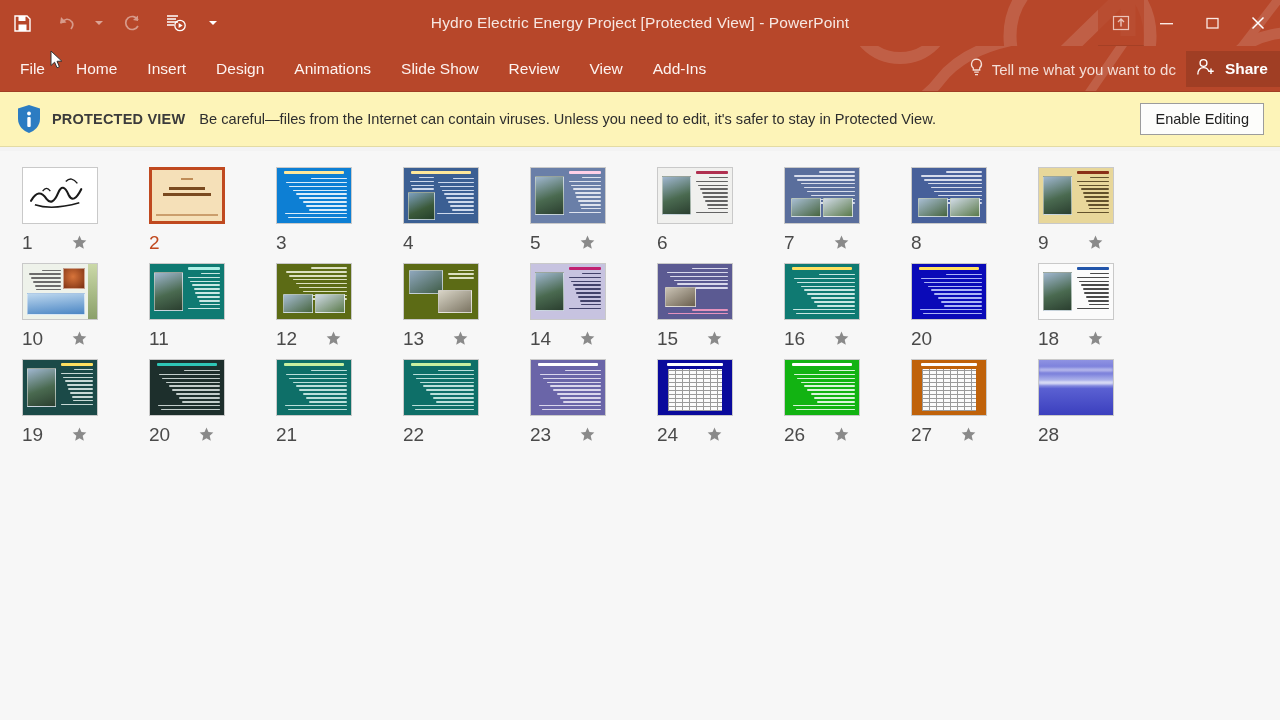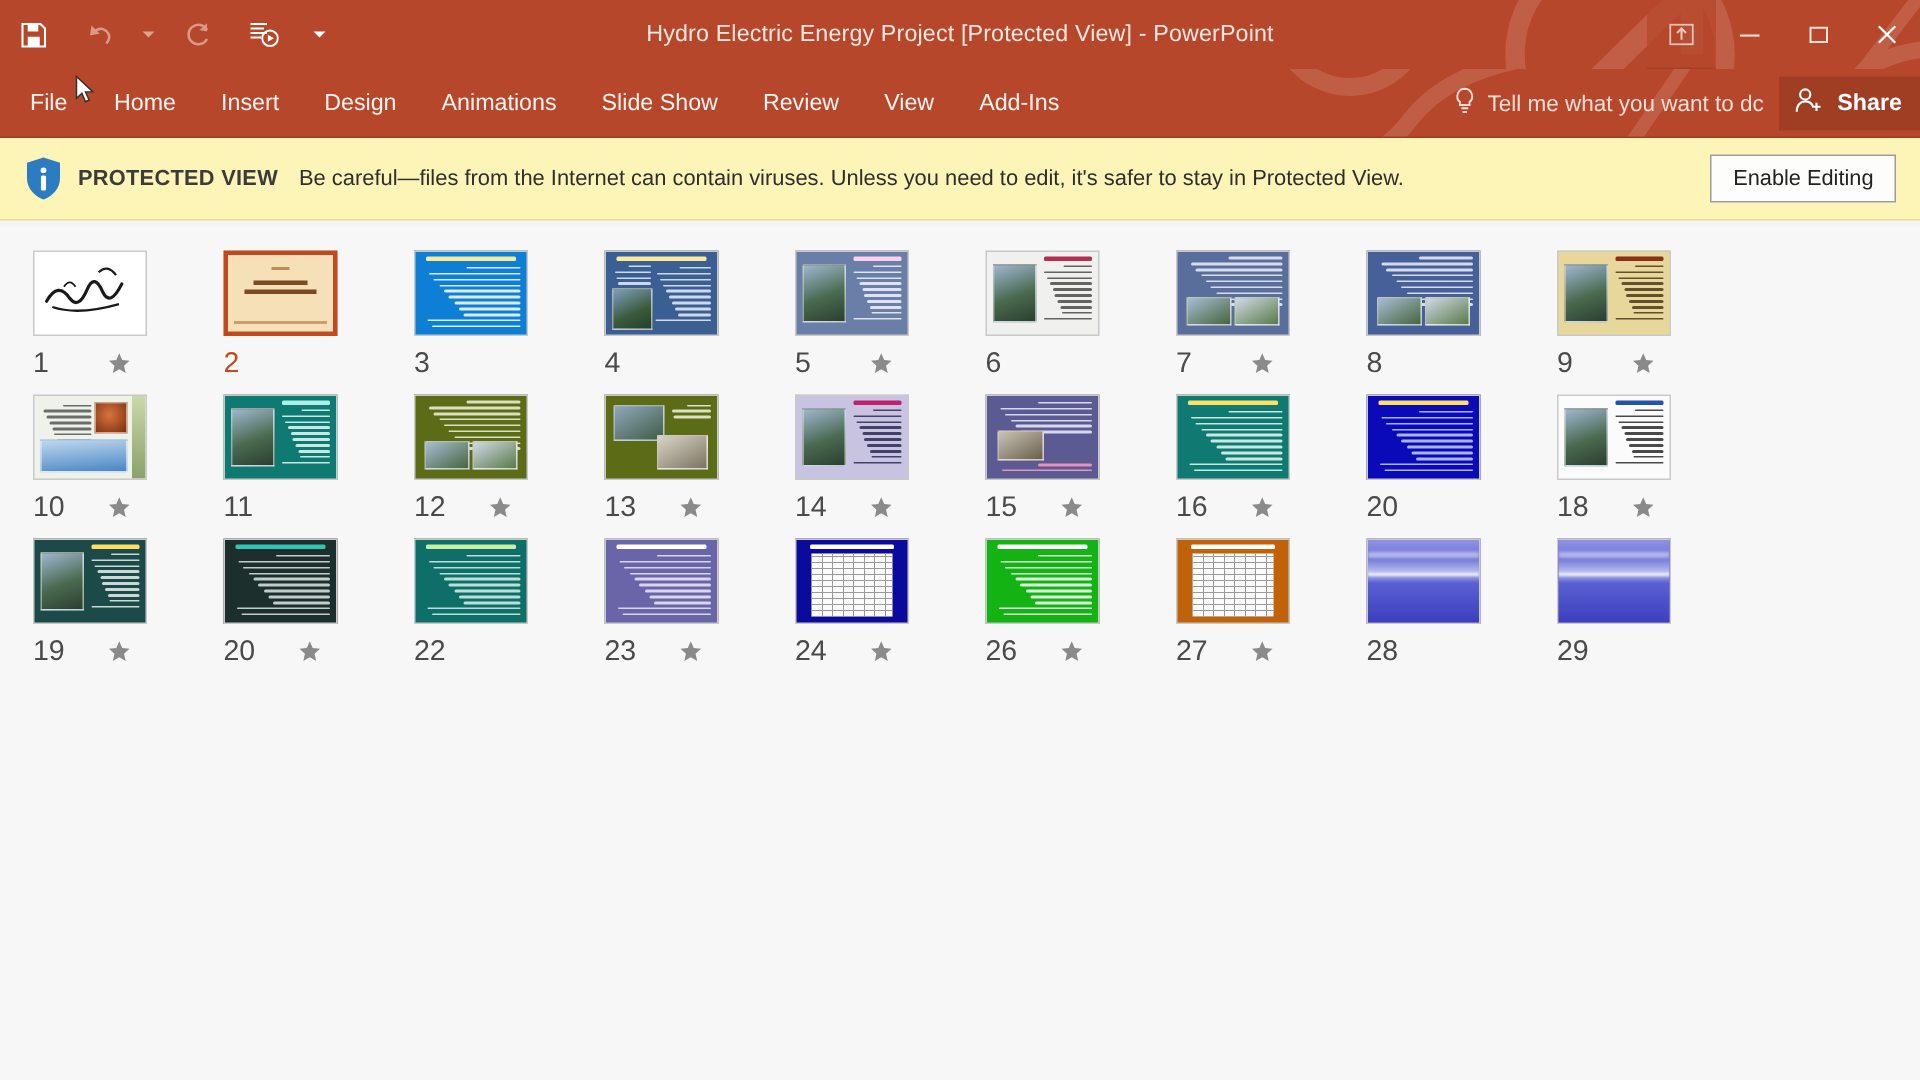--- a/index.html
+++ b/index.html
@@ -752,20 +752,43 @@
               <div class="ln" style="background:#d9f3ef;width:72%;margin-left:28%"></div>
               <div class="ln" style="background:#d9f3ef;width:67%;margin-left:33%"></div>
               <div class="ln" style="background:#d9f3ef;width:62%;margin-left:38%"></div>
               <div class="ln" style="background:#d9f3ef;width:57%;margin-left:43%"></div>
               <div class="ln" style="background:#d9f3ef;width:94%;margin-left:6%"></div>
               <div class="ln" style="background:#d9f3ef;width:89%;margin-left:11%"></div>
             </div>
           </div>
         </div>
         <div class="caption">
+          <span class="num">21</span>
+        </div>
+      </div>
+      <div class="cell">
+        <div class="thumbwrap">
+          <div class="thumb" style="background: rgb(14, 111, 104);">
+            <div class="t-title" style="background:#c8f0a0"></div>
+            <div class="t-lines">
+              <div class="ln" style="background:#d9f3ef;width:55%;margin-left:45%"></div>
+              <div class="ln" style="background:#d9f3ef;width:92%;margin-left:8%"></div>
+              <div class="ln" style="background:#d9f3ef;width:87%;margin-left:13%"></div>
+              <div class="ln" style="background:#d9f3ef;width:82%;margin-left:18%"></div>
+              <div class="ln" style="background:#d9f3ef;width:77%;margin-left:23%"></div>
+              <div class="ln" style="background:#d9f3ef;width:72%;margin-left:28%"></div>
+              <div class="ln" style="background:#d9f3ef;width:67%;margin-left:33%"></div>
+              <div class="ln" style="background:#d9f3ef;width:62%;margin-left:38%"></div>
+              <div class="ln" style="background:#d9f3ef;width:57%;margin-left:43%"></div>
+              <div class="ln" style="background:#d9f3ef;width:94%;margin-left:6%"></div>
+              <div class="ln" style="background:#d9f3ef;width:89%;margin-left:11%"></div>
+            </div>
+          </div>
+        </div>
+        <div class="caption">
           <span class="num">22</span>
         </div>
       </div>
       <div class="cell">
         <div class="thumbwrap">
           <div class="thumb" style="background: rgb(106, 101, 168);">
             <div class="t-title" style="background:#ffffff"></div>
             <div class="t-lines">
               <div class="ln" style="background:#eceaf8;width:55%;margin-left:45%"></div>
               <div class="ln" style="background:#eceaf8;width:92%;margin-left:8%"></div>
@@ -847,30 +870,18 @@
           <div class="thumb" style="background: rgb(64, 64, 200);">
             <div style="position:absolute;inset:0;background:linear-gradient(180deg,#8f93e2 0%,#6f74d8 22%,#bcc2ef 40%,#5a60d2 52%,#3b3fbe 100%)"></div>
             <div style="position:absolute;left:0;right:0;top:14%;height:8%;background:rgba(255,255,255,.45);filter:blur(1.2px)"></div>
             <div style="position:absolute;left:0;right:0;top:40%;height:3%;background:rgba(255,255,255,.75);filter:blur(.8px)"></div>
           </div>
         </div>
         <div class="caption">
           <span class="num">28</span>
         </div>
       </div>
-      <div class="cell">
-        <div class="thumbwrap">
-          <div class="thumb" style="background: rgb(64, 64, 200);">
-            <div style="position:absolute;inset:0;background:linear-gradient(180deg,#8f93e2 0%,#6f74d8 22%,#bcc2ef 40%,#5a60d2 52%,#3b3fbe 100%)"></div>
-            <div style="position:absolute;left:0;right:0;top:14%;height:8%;background:rgba(255,255,255,.45);filter:blur(1.2px)"></div>
-            <div style="position:absolute;left:0;right:0;top:40%;height:3%;background:rgba(255,255,255,.75);filter:blur(.8px)"></div>
-          </div>
-        </div>
-        <div class="caption">
-          <span class="num">29</span>
-        </div>
-      </div>
     </div>
 </div>
 
 <div style="position: absolute; left: 50px; top: 50px; width: 14px; height: 20px; pointer-events: none; z-index: 99;"><svg viewBox="0 0 14 20" width="14" height="20">
       <path d="M1 1 L1 15.5 L4.6 12.2 L7 17.8 L9.4 16.7 L7 11.3 L11.8 11.1 Z" fill="#ffffff" stroke="#333" stroke-width="1"></path>
     </svg></div>
 
 </body></html>

